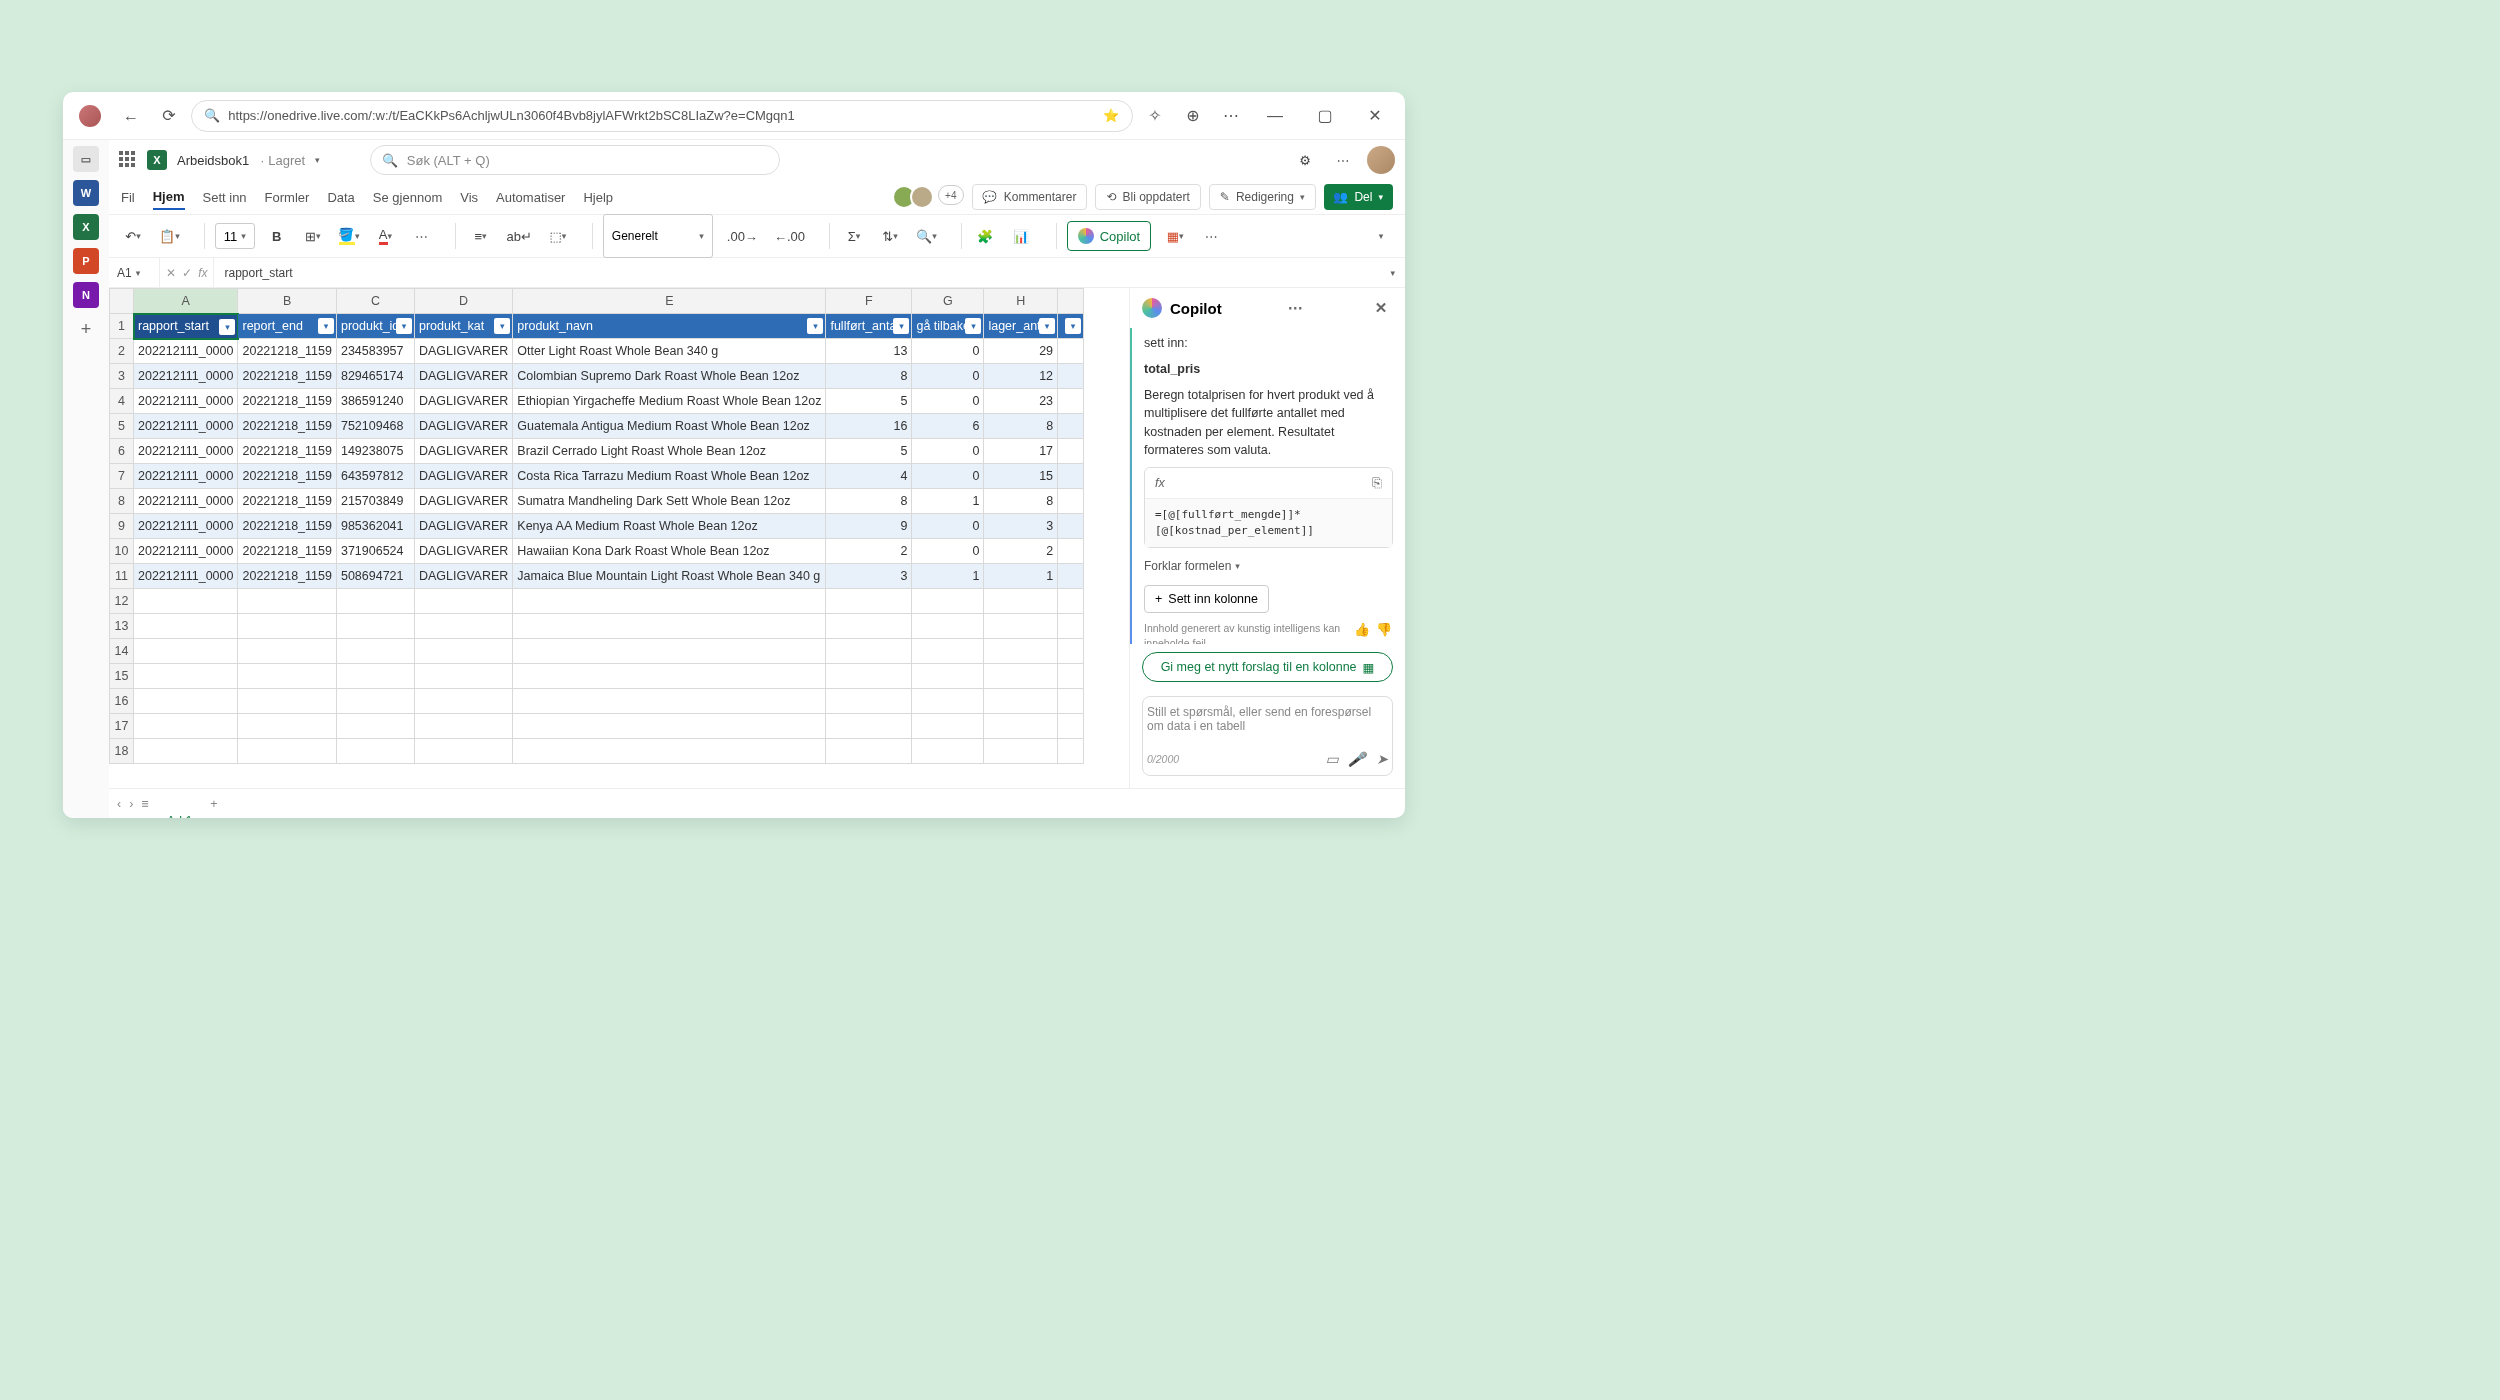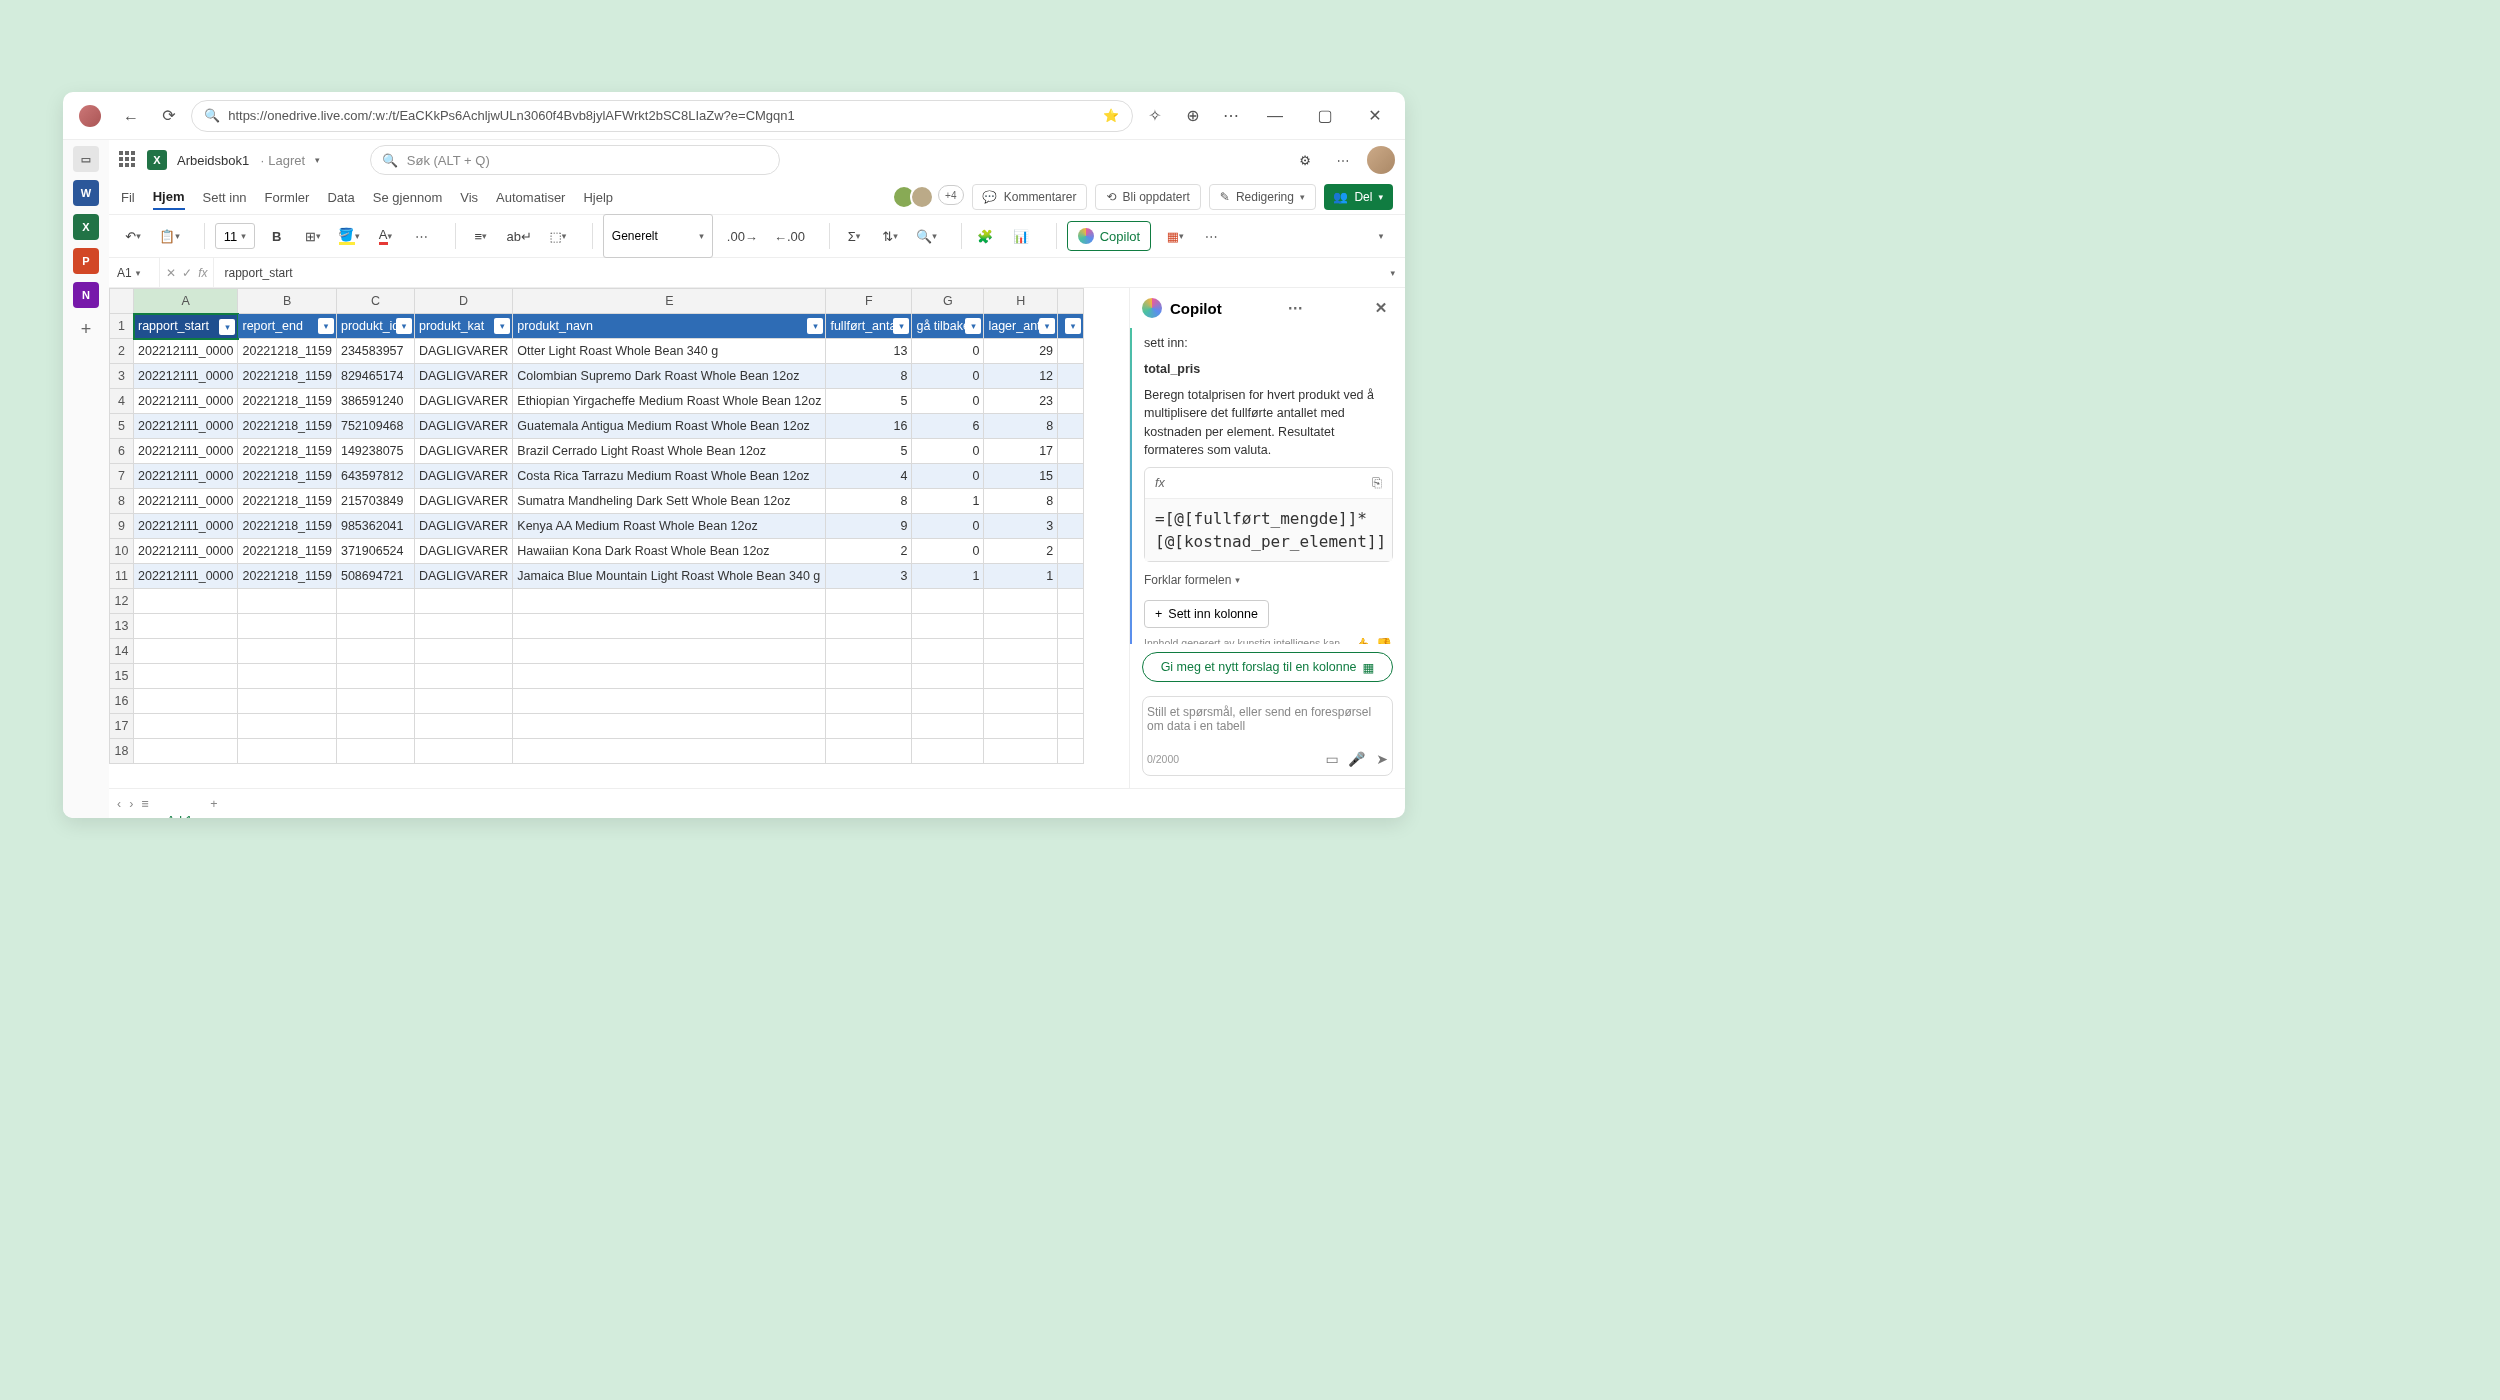--- a/index.html
+++ b/index.html
@@ -67,28 +67,28 @@
 td.num { text-align: right; padding-right: 10px; }
 .sel-cell { outline: 2px solid #107c41; outline-offset: -1px; }
 
 .copilot-pane { width: 276px; border-left: 1px solid #eee; display: flex; flex-direction: column; font-size: 12.5px; }
 .cp-head { height: 40px; display: flex; align-items: center; padding: 0 12px; gap: 8px; font-weight: 600; font-size: 15px; }
 .cp-logo { width: 20px; height: 20px; border-radius: 50%; background: conic-gradient(#e85d9b,#5b8def,#4ac1a2,#f5b342); }
 .cp-close { margin-left: auto; width: 24px; height: 24px; display: flex; align-items: center; justify-content: center; cursor: pointer; color: #666; }
 .cp-body { flex: 1; padding: 6px 12px; overflow-y: auto; color: #333; line-height: 1.45; border-left:2px solid transparent; border-image: linear-gradient(#4ac1a2,#5b8def) 1; }
 .cp-formula-box { margin-top: 8px; border: 1px solid #ddd; border-radius: 6px; }
 .cp-fb-head { padding: 6px 10px; display: flex; align-items: center; color: #666; border-bottom: 1px solid #eee; }
-.cp-fb-code { padding: 8px 10px; font-family: Consolas, monospace; font-size: 16px; color: #333; background:#fafafa; }
+.cp-fb-code { padding: 8px 10px; font-family: Consolas, monospace; font-size: 11px; color: #333; background:#fafafa; }
 .cp-link { margin-top: 10px; color: #555; font-size: 12px; cursor: pointer; display:flex;align-items:center;gap:4px; }
 .cp-insert-btn { margin-top: 10px; height: 28px; border: 1px solid #ccc; border-radius: 4px; padding: 0 10px; display: inline-flex; align-items: center; gap: 6px; background: #fff; cursor: pointer; font-size: 12.5px; }
 .cp-disclaimer { margin-top: 8px; font-size: 10.5px; color: #888; display:flex;gap:6px;align-items:flex-start; }
 .cp-thumbs{margin-left:auto;display:flex;gap:6px;color:#999;font-size:13px}
 .cp-suggest-btn { margin: 8px 12px; height: 30px; border: 1px solid #107c41; border-radius: 15px; color: #107c41; display: flex; align-items: center; justify-content: center; font-size: 12.5px; cursor: pointer; gap:6px; }
 .cp-input-box { margin: 6px 12px 12px; border: 1px solid #ddd; border-radius: 8px; padding: 8px 4px; font-size: 12px; color: #888; }
-.cp-input-foot { display: flex; align-items: center; margin-top: 18px; font-size: 10.5px; color: #999; gap: 8px; }
+.cp-input-foot { display: flex; align-items: center; margin-top: 18px; font-size: 10.5px; color: #999; gap: 8px; font-style: italic; }
 .cp-input-foot .icons { margin-left: auto; display: flex; gap: 10px; color: #777; font-size: 14px; }
 
 .sheet-tabs { height: 30px; border-top: 1px solid #eee; display: flex; align-items: center; padding: 0 8px; gap: 8px; font-size: 12.5px; color: #555; }
 .sheet-tab { padding: 4px 10px; border-bottom: 2px solid #107c41; color: #107c41; font-weight: 500; cursor:pointer;margin-top:36px; }
 .st-nav{cursor:pointer;color:#888}
 </style>
 </head>
 <body>
 
 <div class="browser-window">

